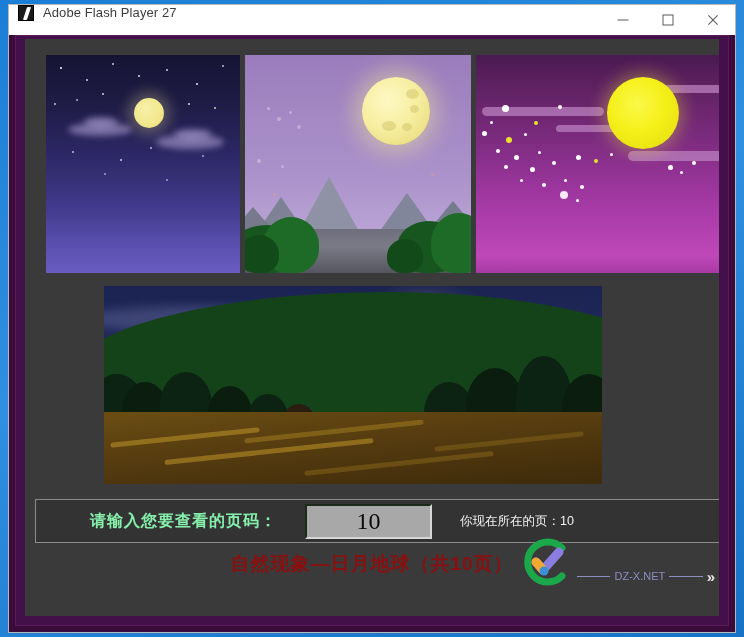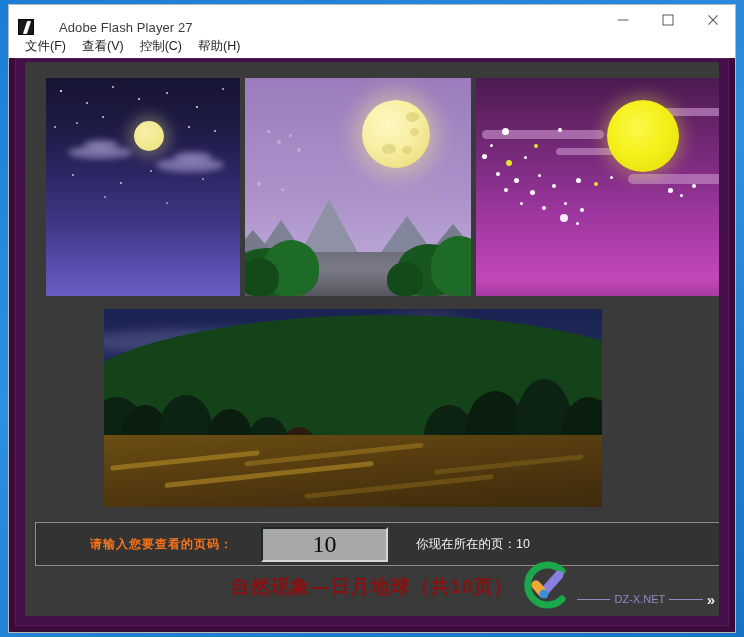--- a/index.html
+++ b/index.html
@@ -22,23 +22,22 @@
     width: 728px; height: 629px;
     background: #ffffff;
     border: 1px solid #b8b8b8;
     display: flex; flex-direction: column;
   }
 
   
   #titlebar {
     height: 30px; flex: none;
     background: #ffffff;
-    display: flex; align-items: flex-end;
+    display: flex; align-items: flex-start;
     position: relative;
-    gap: 16px;
   }
   #app-icon {
     width: 16px; height: 16px; margin-left: 9px; flex: none;
     background: #1a1a1a; border: 1px solid #000;
     position: relative; overflow: hidden;
   }
   #app-icon::after {
     content: ""; position: absolute;
     left: 6px; top: 1px; width: 4px; height: 13px;
     background: #ffffff;
@@ -217,22 +216,22 @@
   
   #control-panel {
     position: absolute; left: 10px; top: 460px;
     width: 694px; height: 44px;
     background: #333333;
     border: 1px solid #8c8c8c;
     display: flex; align-items: center;
   }
   #prompt-label {
     margin-left: 54px;
-    font-size: 12px; font-weight: bold;
-    color: #f97316;
+    font-size: 16px; font-weight: bold;
+    color: #86efac;
     letter-spacing: 1px; white-space: nowrap;
   }
   #page-input {
     margin-left: 28px;
     width: 127px; height: 35px;
     background: #a8a8a8;
     border-top: 2px solid #1b2a1b;
     border-left: 2px solid #1b2a1b;
     border-right: 2px solid #d6d6d6;
     border-bottom: 2px solid #d6d6d6;
@@ -296,26 +295,20 @@
       <div class="wc">
         <span class="ic-max"></span>
       </div>
       <div class="wc wc-close">
         <span class="ic-close"></span>
         <span class="ic-close2"></span>
       </div>
     </div>
   </div>
 
-  <div id="menubar">
-    <div class="menu-item">文件(F)</div>
-    <div class="menu-item">查看(V)</div>
-    <div class="menu-item">控制(C)</div>
-    <div class="menu-item">帮助(H)</div>
-  </div>
 
   <div id="stage-wrap">
     <div id="stage-border">
       <div id="stage">
 
         <div id="top-row">
 
           <div class="panel" id="p1">
             <div class="sky1"></div>
             <div class="p1-cloud" style="left:22px;top:68px;width:64px;height:13px;"></div>

